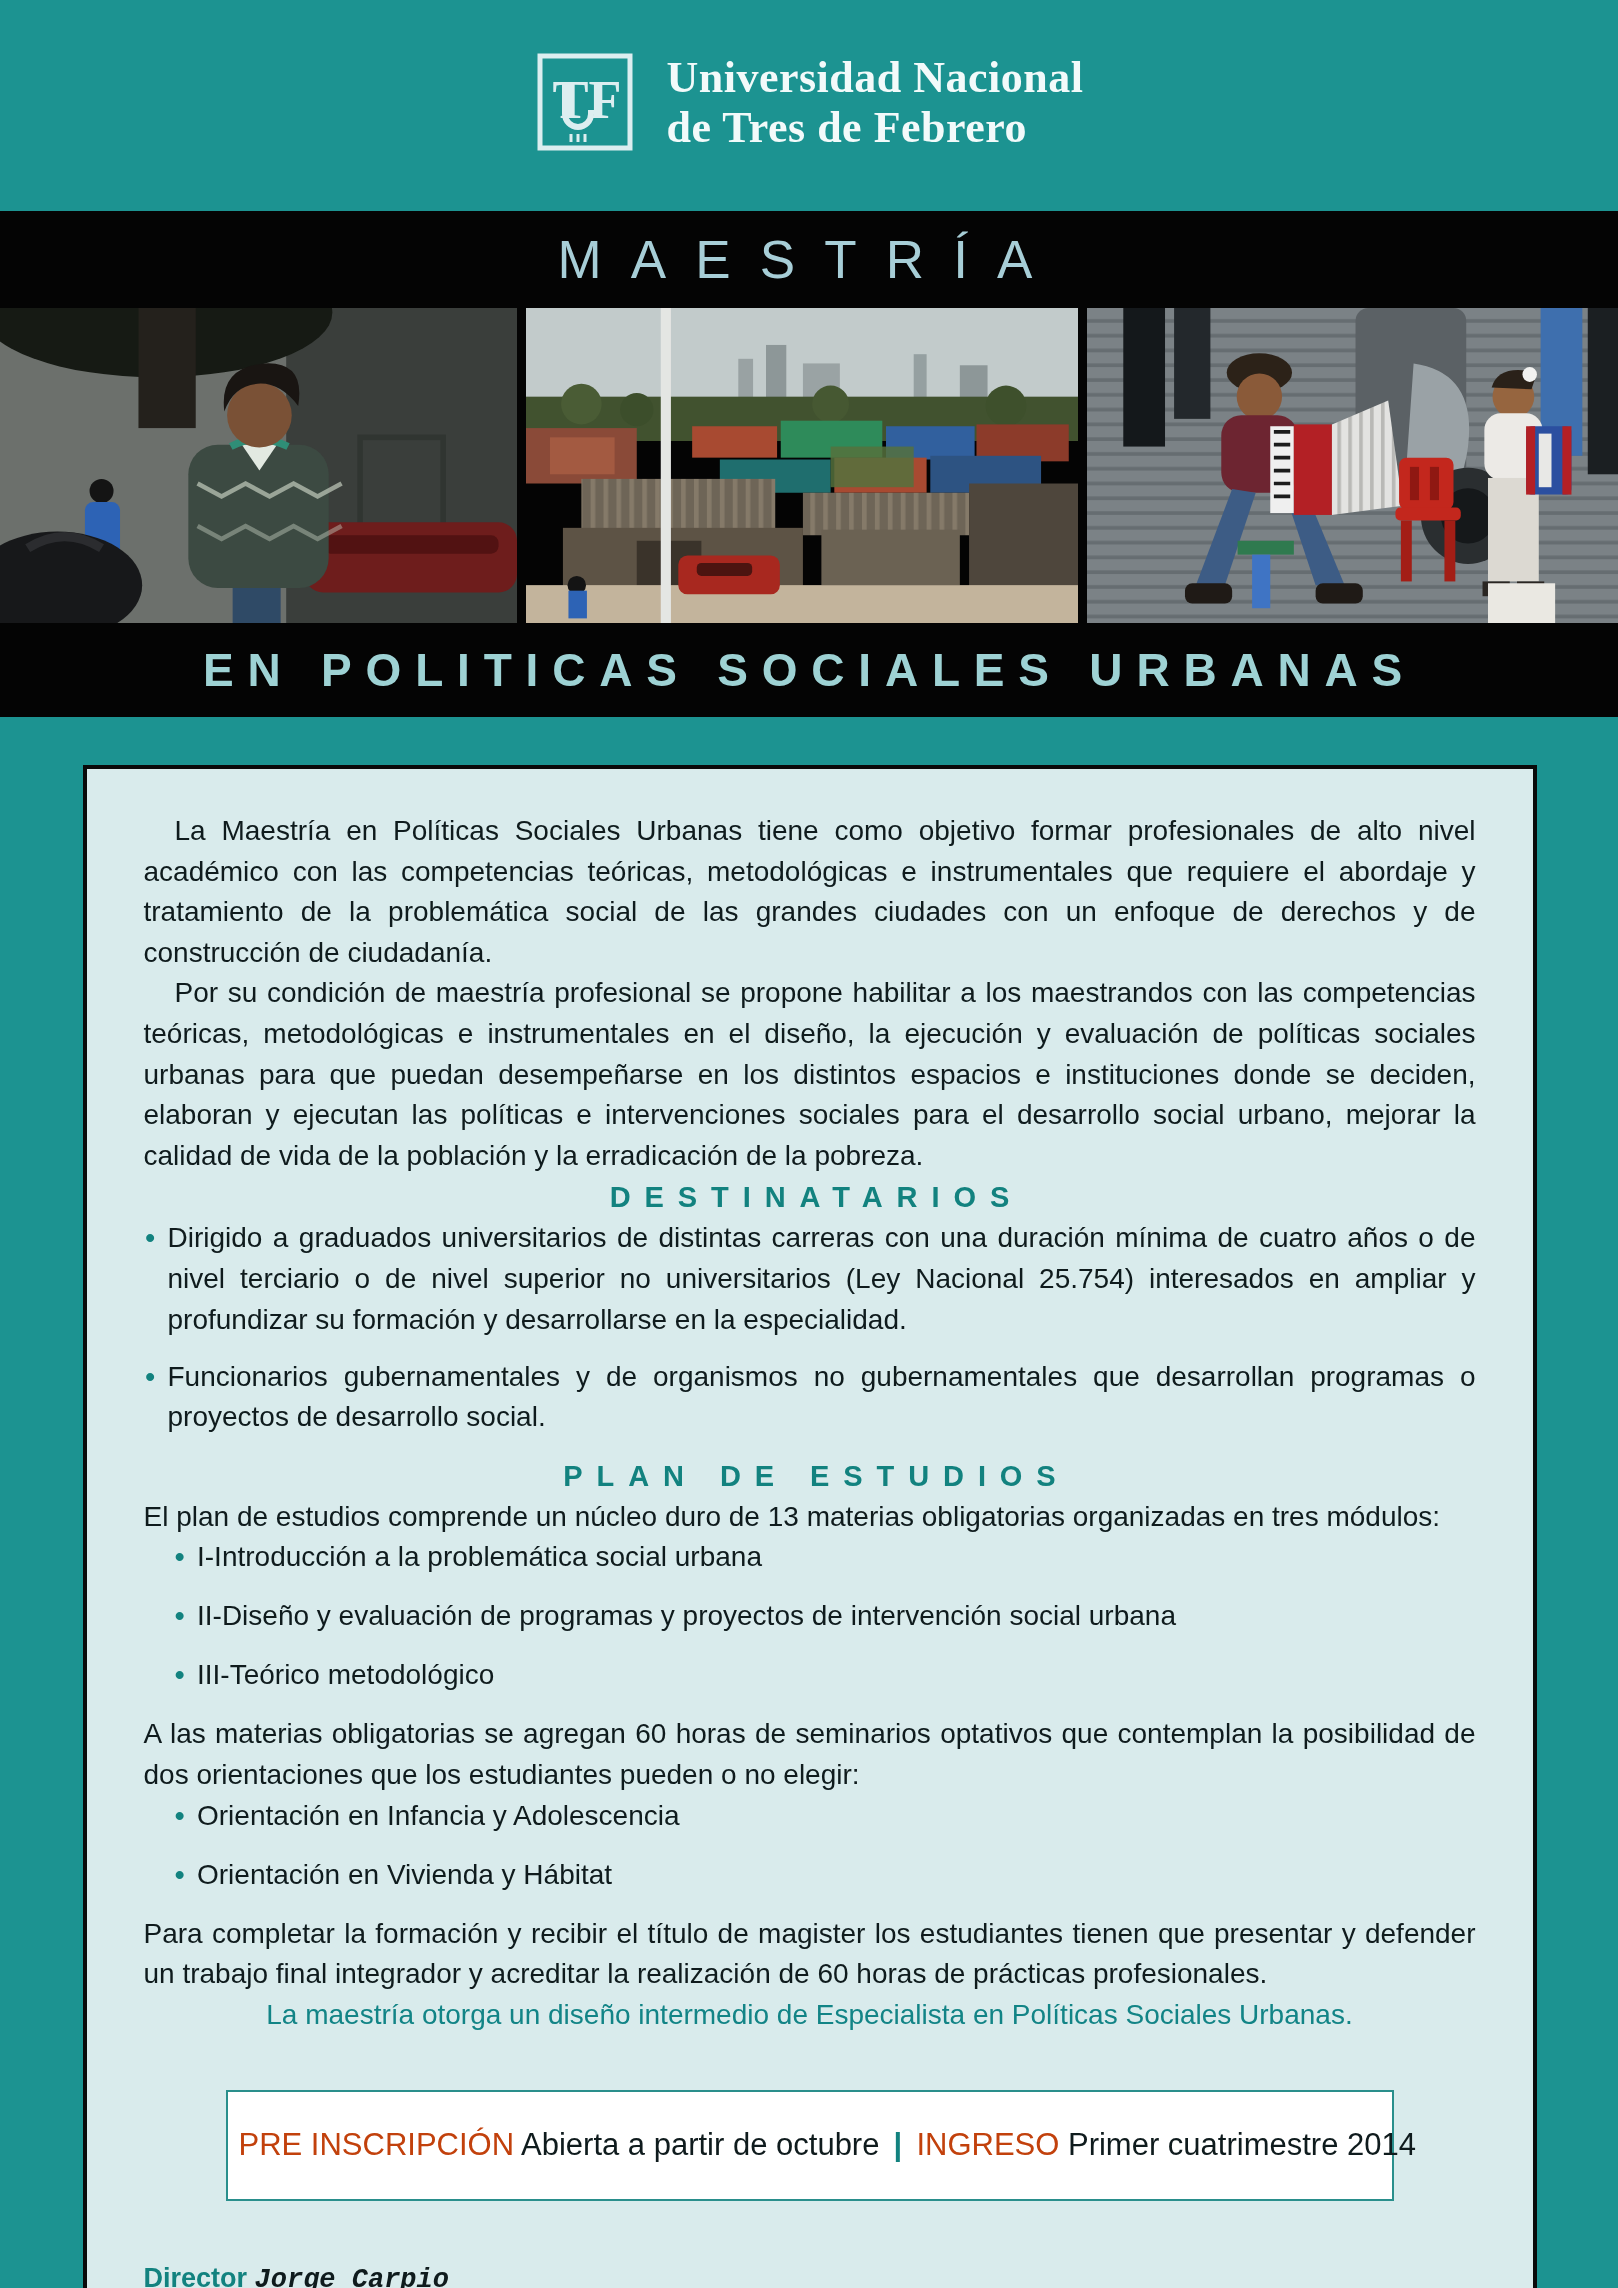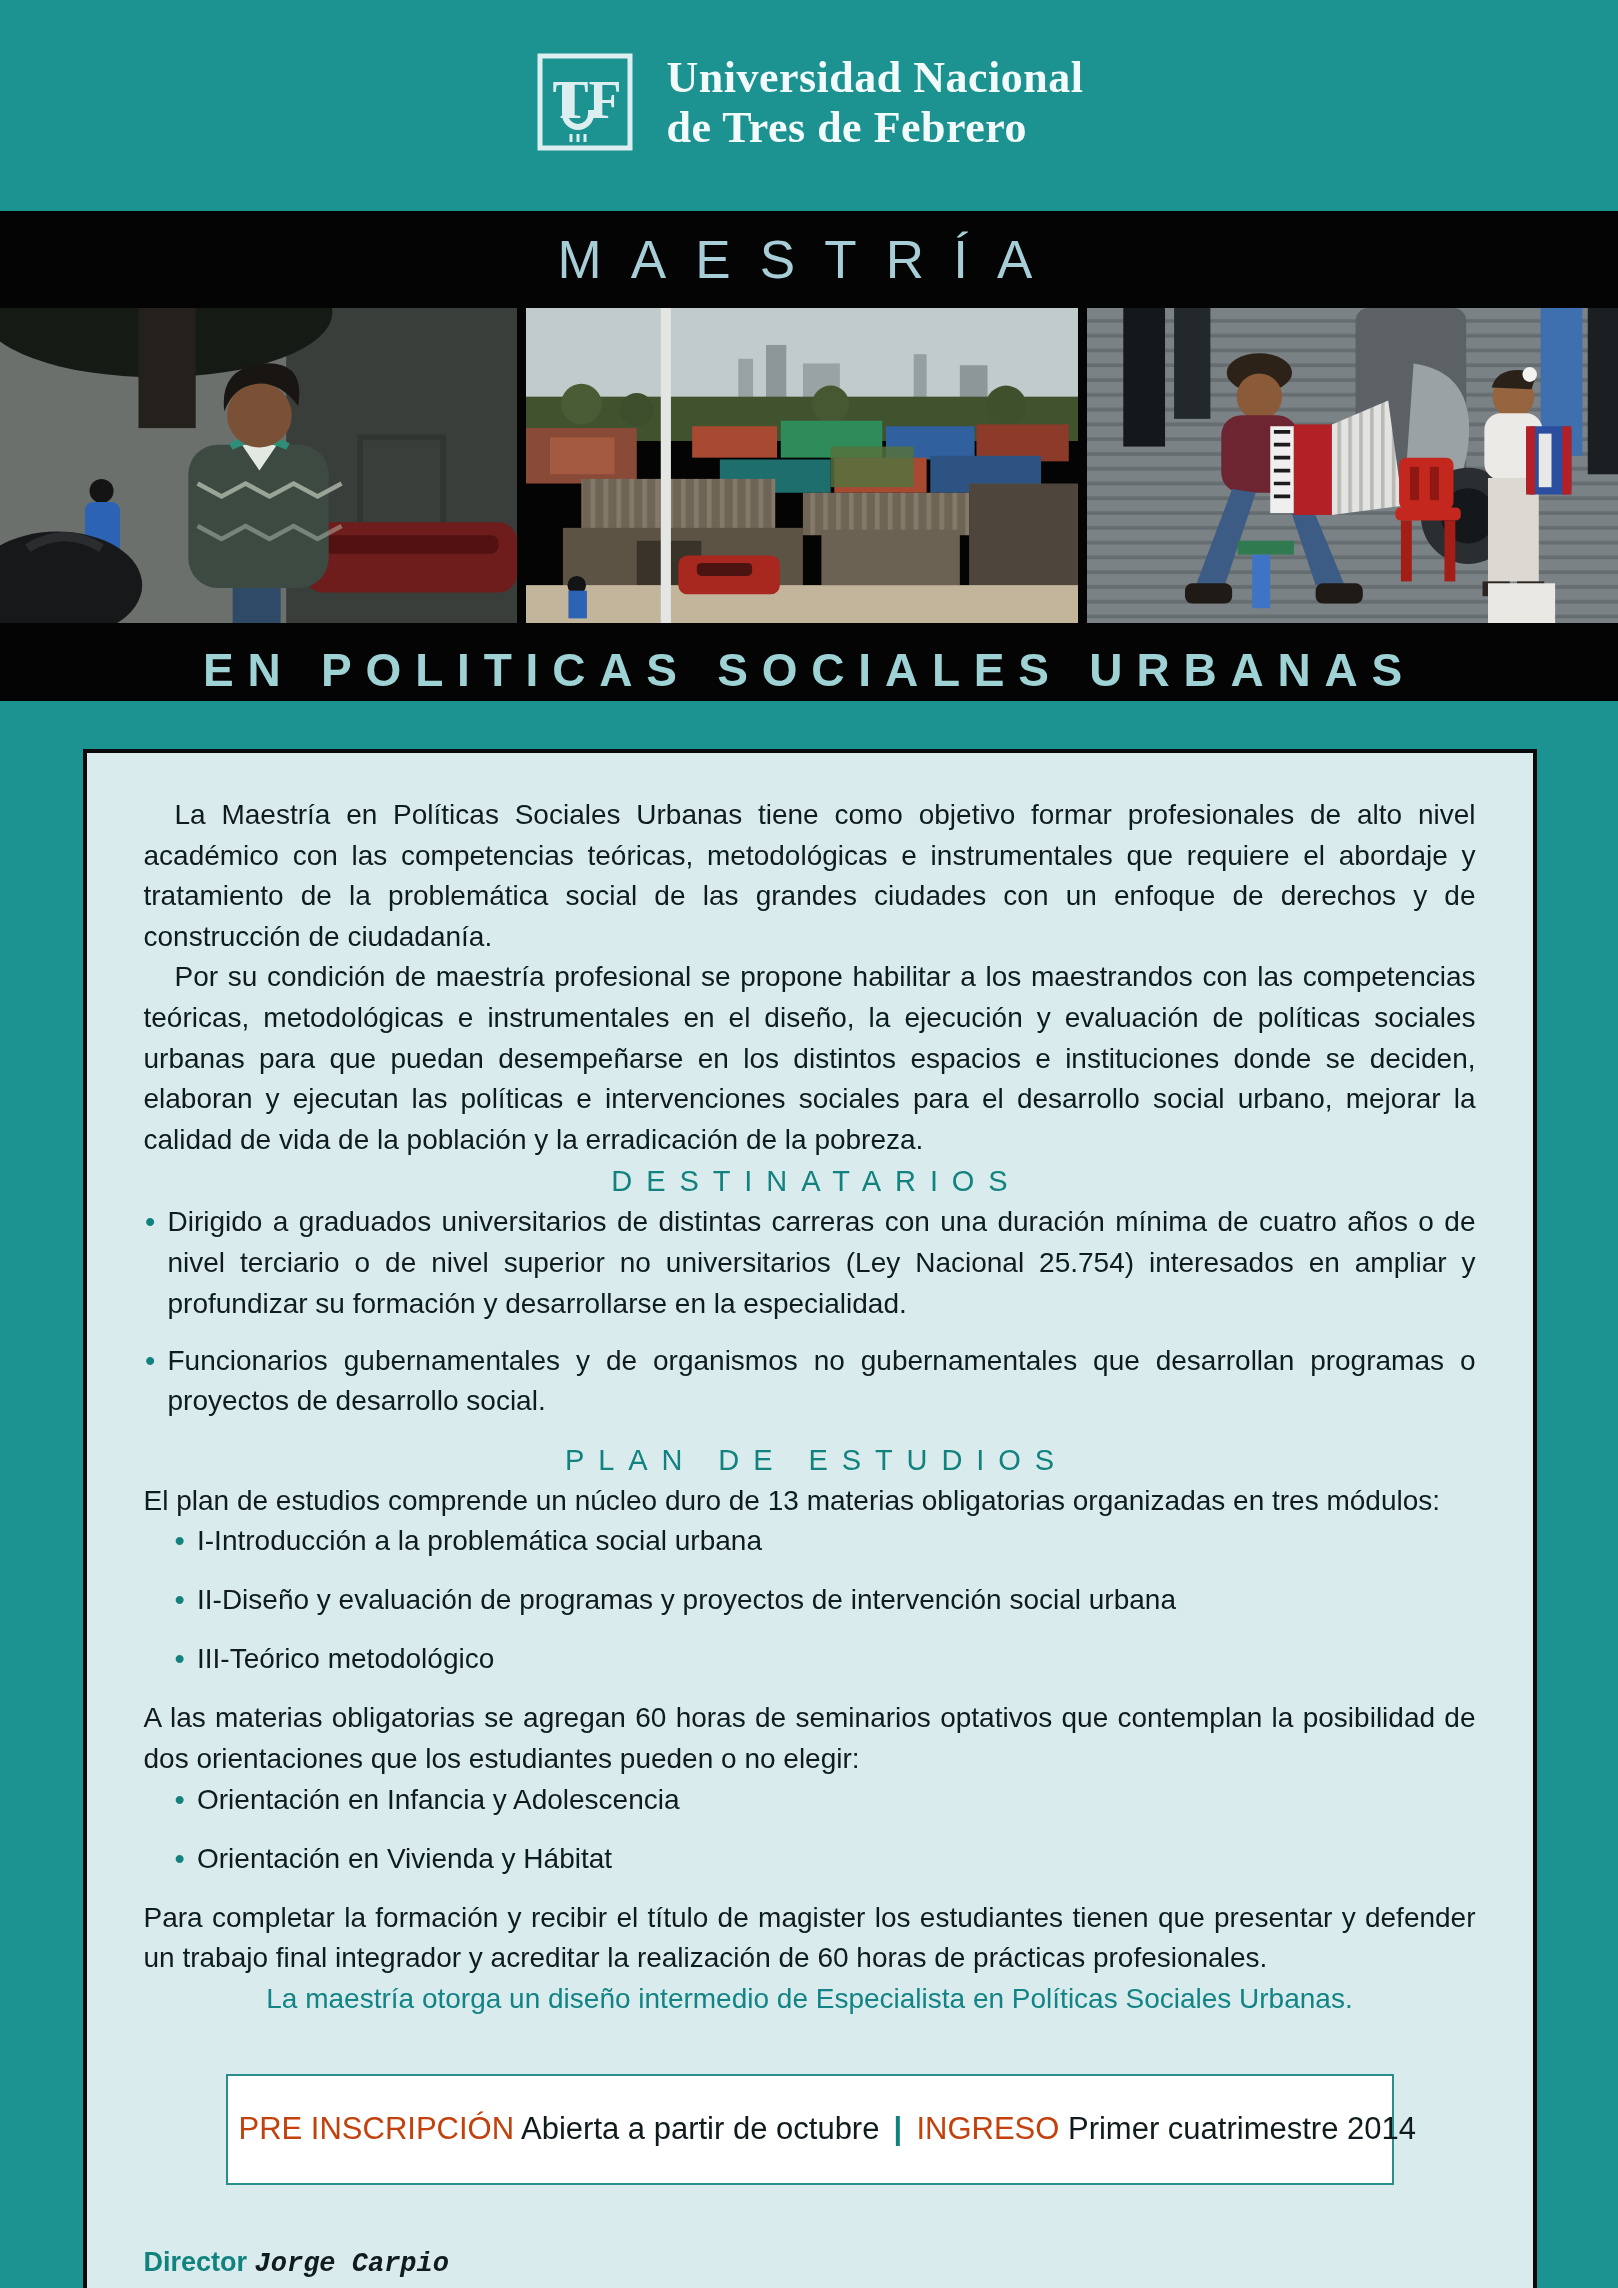--- a/index.html
+++ b/index.html
@@ -27,21 +27,21 @@
     font-weight:700;font-size:44px;line-height:1.12;
     letter-spacing:0.5px;
   }
   
   .band{background:#040404;flex:none;text-align:center;}
   .band-maestria{height:97px;line-height:97px;margin-top:6px;}
   .band-maestria .band-text{
     color:#a7ced7;font-size:53px;font-weight:400;
     letter-spacing:0.55em;text-indent:0.55em;white-space:nowrap;
   }
-  .band-program{height:78px;line-height:94px;}
+  .band-program{height:94px;line-height:94px;}
   .band-program .band-text{
     color:#9ed2d4;font-size:46px;font-weight:700;
     letter-spacing:0.30em;text-indent:0.30em;white-space:nowrap;
   }
   
   .photos{
     height:315px;flex:none;background:#040404;
     display:flex;gap:9.2px;
   }
   .photo{height:100%;overflow:hidden;position:relative;}
@@ -53,21 +53,21 @@
   .content-box{
     flex:none;box-sizing:border-box;
     width:1454px;margin:48px auto 0;
     background:#d9ebec;border:4.6px solid #0a0a0a;
     padding:42px 57px 41px;
     color:#0f1b1d;font-size:28px;line-height:1.45;
   }
   .content-box p{margin:0;}
   .para{text-align:justify;text-indent:31px;}
   .section-heading{
-    color:#12827f;text-align:center;font-size:29px;font-weight:400;
+    color:#12827f;text-align:center;font-size:29px;font-weight:700;
     letter-spacing:0.48em;text-indent:0.48em;
     margin:33px 0 24px;
   }
   .bullet{
     position:relative;padding-left:24px;text-align:justify;
     margin:0 0 16.6px 0;
   }
   .bullet .dot{position:absolute;left:1.8px;color:#12827f;font-weight:700;}
   .bullets-indent .bullet{margin-left:29.5px;margin-bottom:18.5px;text-align:left;}
   .lead{text-align:justify;margin:0 0 24px 0;}

